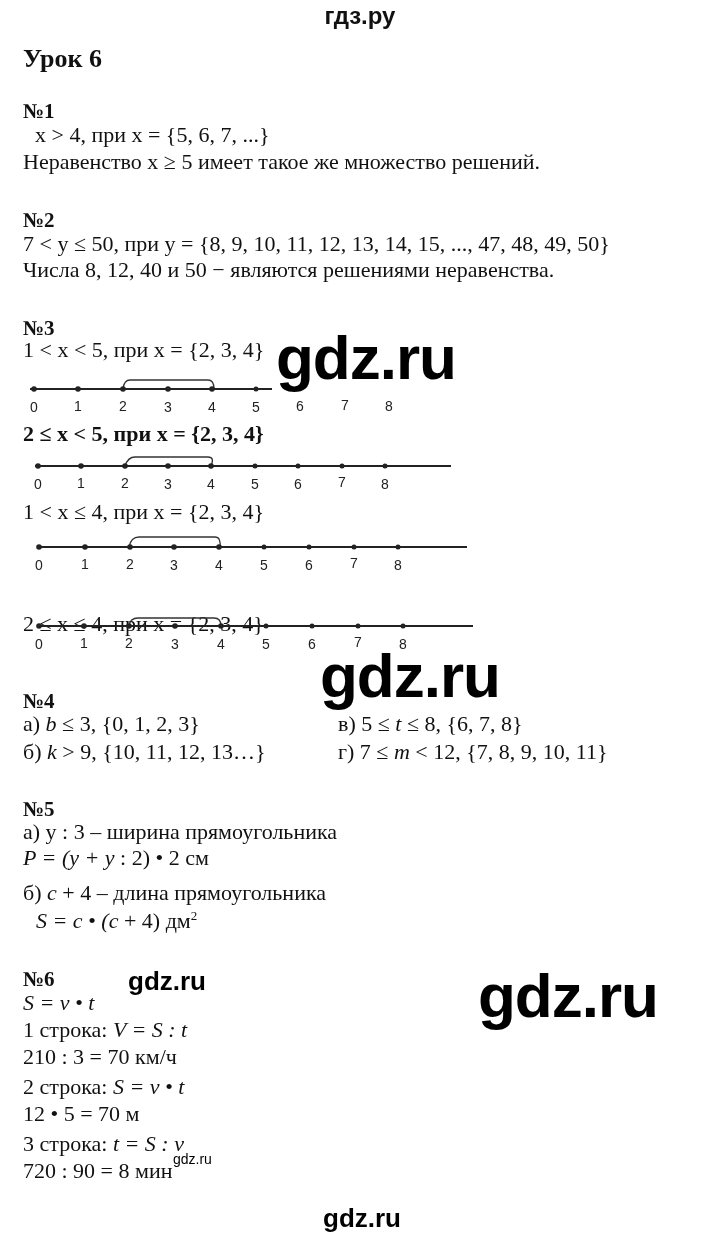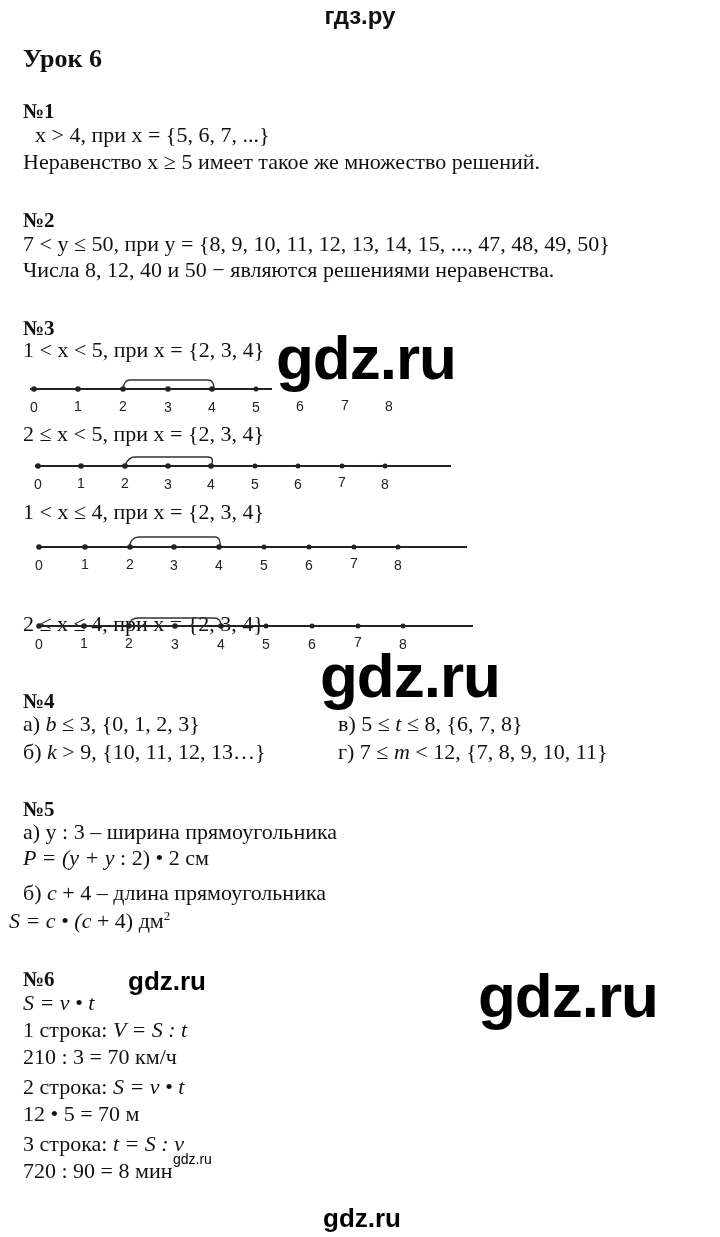--- a/index.html
+++ b/index.html
@@ -59,21 +59,21 @@
       <text x="134" y="40">3</text>
         <text x="178" y="40">4</text>
         <text x="222" y="40">5</text>
       <text x="266" y="39">6</text>
         <text x="311" y="38">7</text>
         <text x="355" y="39">8</text>
     </g>
   </svg>
 </div>
 
-<div class="abs serif line" style="left:23px;top:421px;">2 ≤ x &lt; 5, при x = {2, 3, 4}</div>
+<div class="abs serif line" style="left:23px;top:421px;font-weight:bold;">2 ≤ x &lt; 5, при x = {2, 3, 4}</div>
 <div class="nl" style="left:33px;top:449px;">
   <svg width="420" height="42" viewBox="0 0 420 42">
     <path d="M92 17 Q95 8 102 8 L175 8 Q182 8 178 17" fill="none" stroke="#333" stroke-width="1.3"></path>
     <line x1="2" y1="17" x2="418" y2="17" stroke="#222" stroke-width="2"></line>
     <g fill="#222">
       <circle cx="5" cy="17" r="2.8"></circle>
         <circle cx="48" cy="17" r="2.8"></circle>
         <circle cx="92" cy="17" r="2.8"></circle>
       <circle cx="135" cy="17" r="2.8"></circle>
         <circle cx="178" cy="17" r="2.8"></circle>
@@ -159,21 +159,21 @@
 <div class="abs serif num" style="left:23px;top:689px;">№4</div>
 <div class="abs serif line" style="left:23px;top:711px;"><span>а)</span> <i>b</i><span> ≤ 3, {0, 1, 2, 3}</span></div>
 <div class="abs serif line" style="left:23px;top:739px;"><span>б)</span> <i>k</i><span> &gt; 9, {10, 11, 12, 13…}</span></div>
 <div class="abs serif line" style="left:338px;top:711px;"><span>в) 5 ≤ </span><i>t</i><span> ≤ 8, {6, 7, 8}</span></div>
 <div class="abs serif line" style="left:338px;top:739px;"><span>г) 7 ≤ </span><i>m</i><span> &lt; 12, {7, 8, 9, 10, 11}</span></div>
 
 <div class="abs serif num" style="left:23px;top:797px;">№5</div>
 <div class="abs serif line" style="left:23px;top:819px;">а) y : 3 – ширина прямоугольника</div>
 <div class="abs serif line" style="left:23px;top:845px;"><i>P = (y + y</i><span> : 2) • 2 см</span></div>
 <div class="abs serif line" style="left:23px;top:880px;"><span>б) </span><i>c</i><span> + 4 – длина прямоугольника</span></div>
-<div class="abs serif line" style="left:9px;top:908px;text-align:right;"><i>S = c • (c</i><span> + 4) дм</span><sup style="font-size:13px;">2</sup></div>
+<div class="abs serif line" style="left:36px;top:908px;text-align:right;"><i>S = c • (c</i><span> + 4) дм</span><sup style="font-size:13px;">2</sup></div>
 
 <div class="abs serif num" style="left:23px;top:967px;">№6</div>
 <div class="abs serif line" style="left:23px;top:990px;"><i>S = v • t</i></div>
 <div class="abs serif line" style="left:23px;top:1017px;"><span>1 строка: </span><i>V = S : t</i></div>
 <div class="abs serif line" style="left:23px;top:1044px;">210 : 3 = 70 км/ч</div>
 <div class="abs serif line" style="left:23px;top:1074px;"><span>2 строка: </span><i>S = v • t</i></div>
 <div class="abs serif line" style="left:23px;top:1101px;">12 • 5 = 70 м</div>
 <div class="abs serif line" style="left:23px;top:1131px;"><span>3 строка: </span><i>t = S : v</i></div>
 <div class="abs serif line" style="left:23px;top:1158px;">720 : 90 = 8 мин</div>
 

